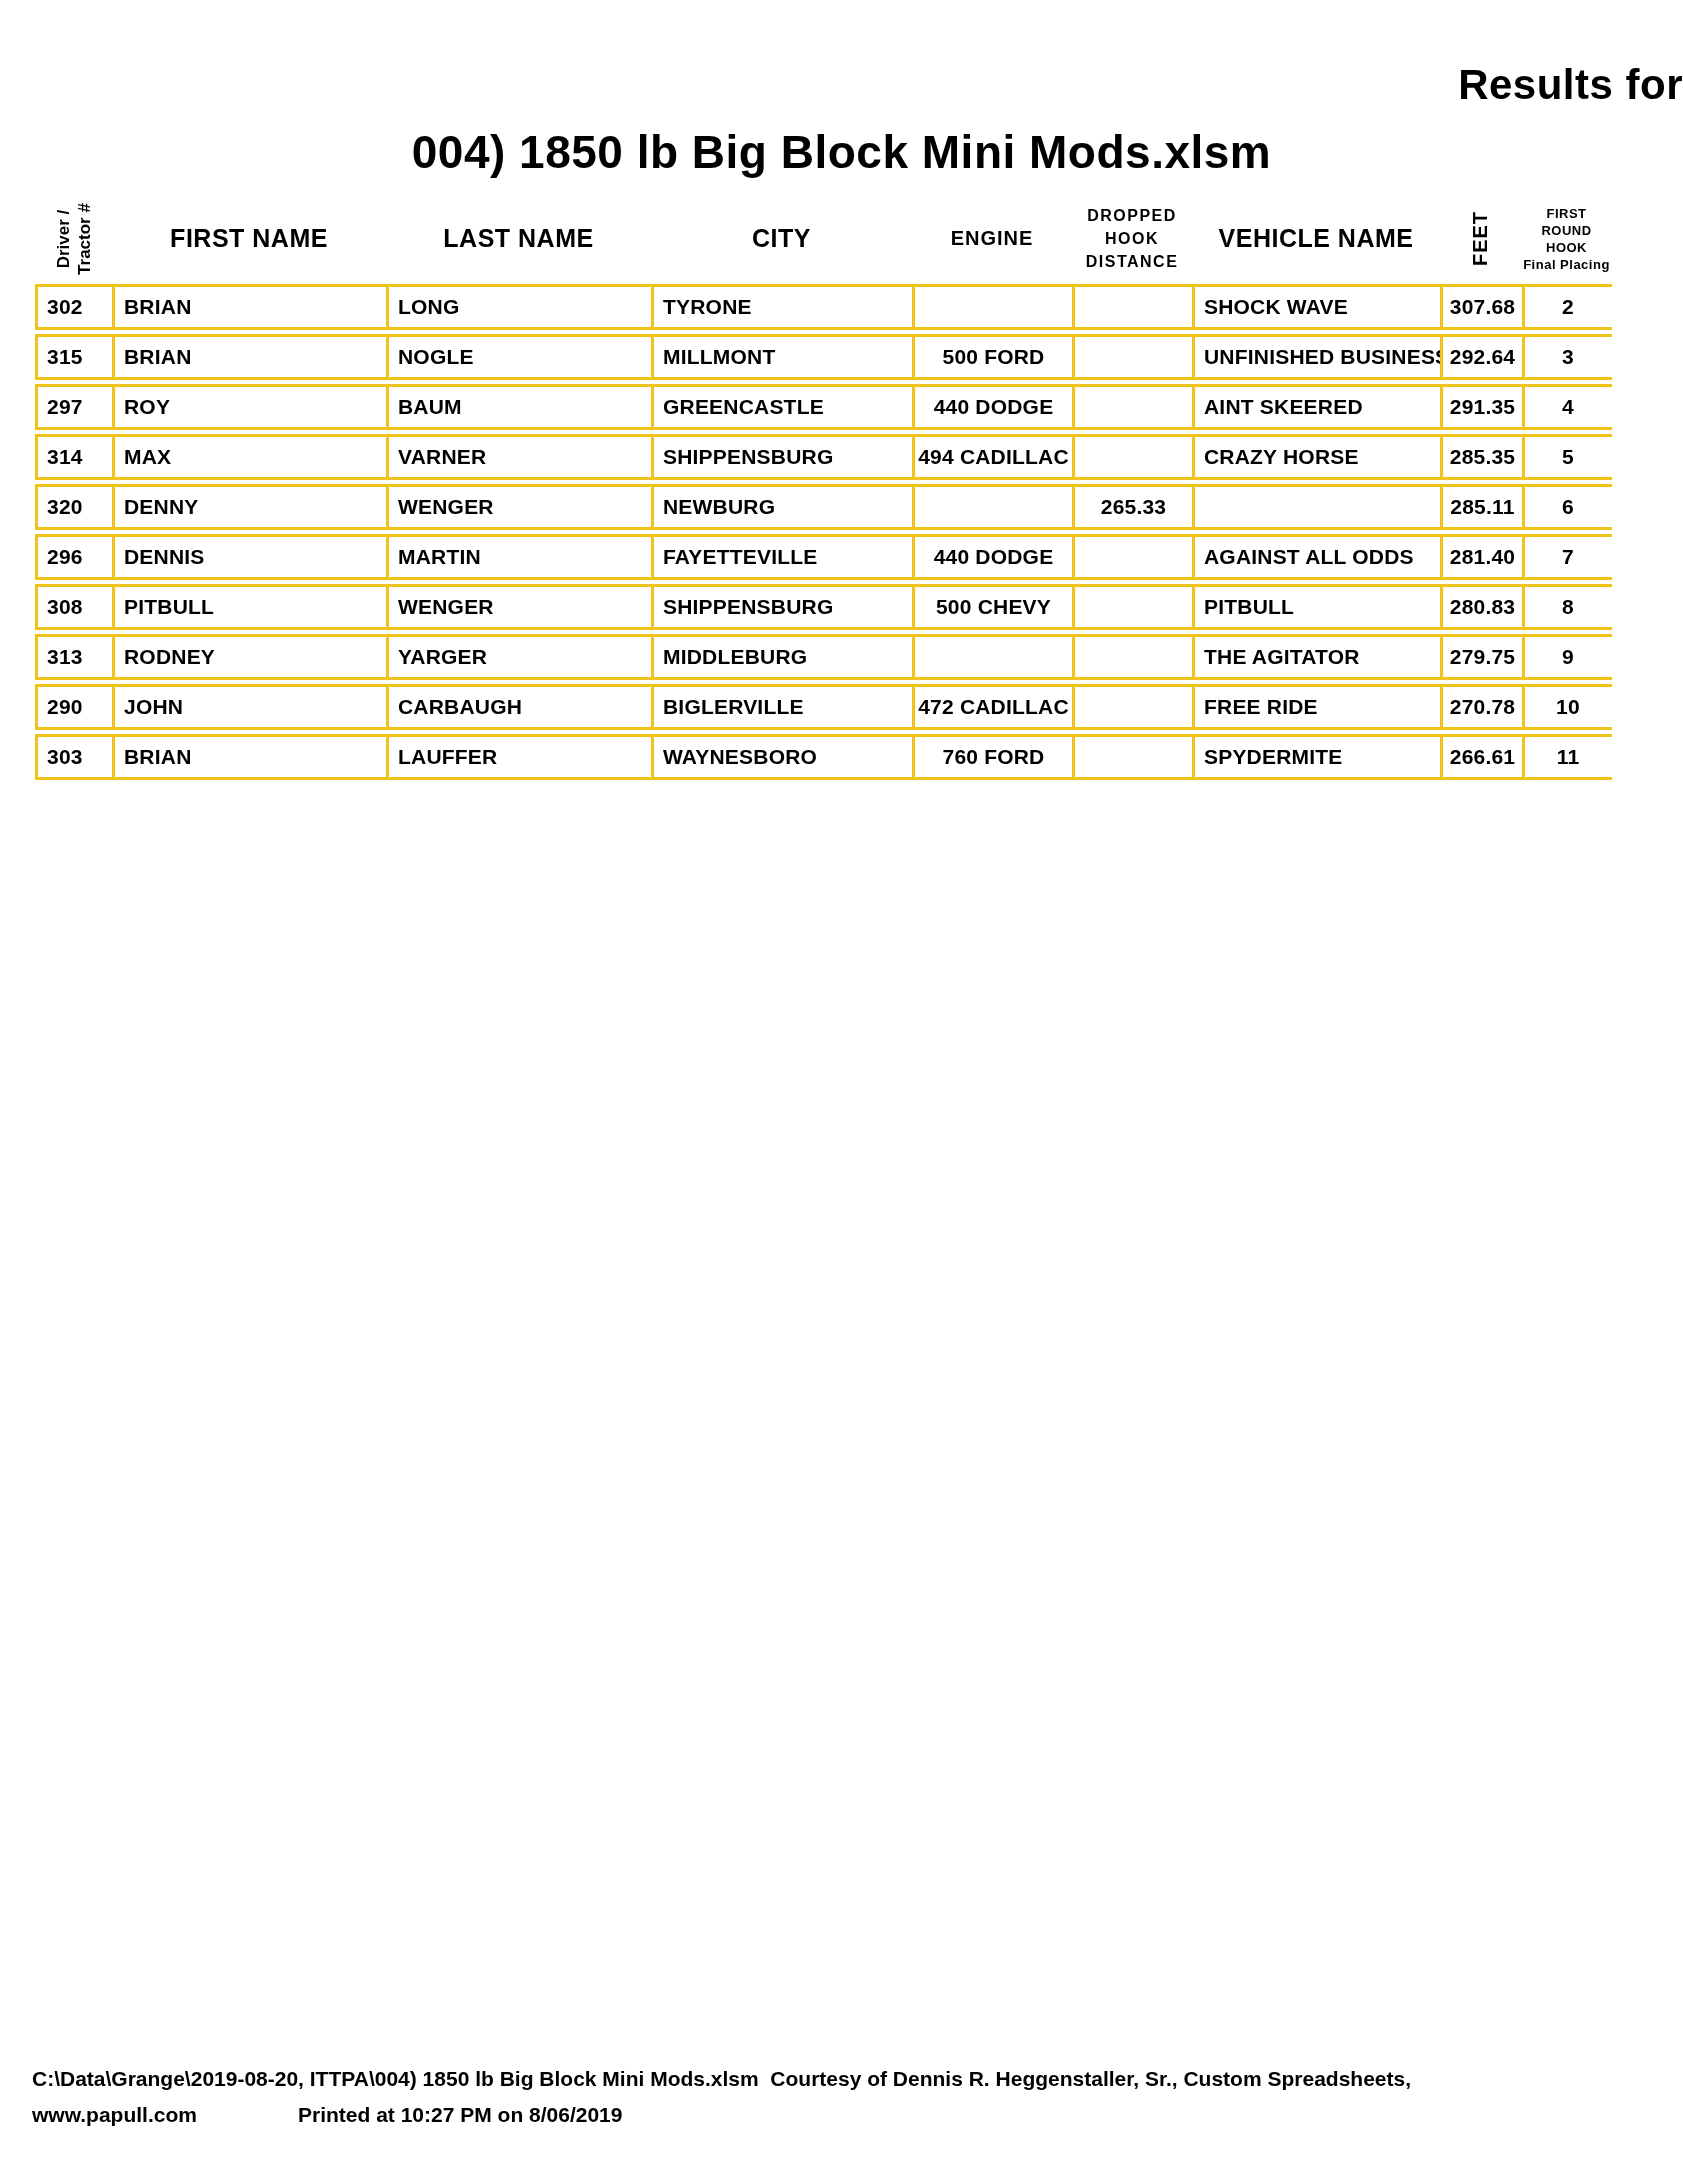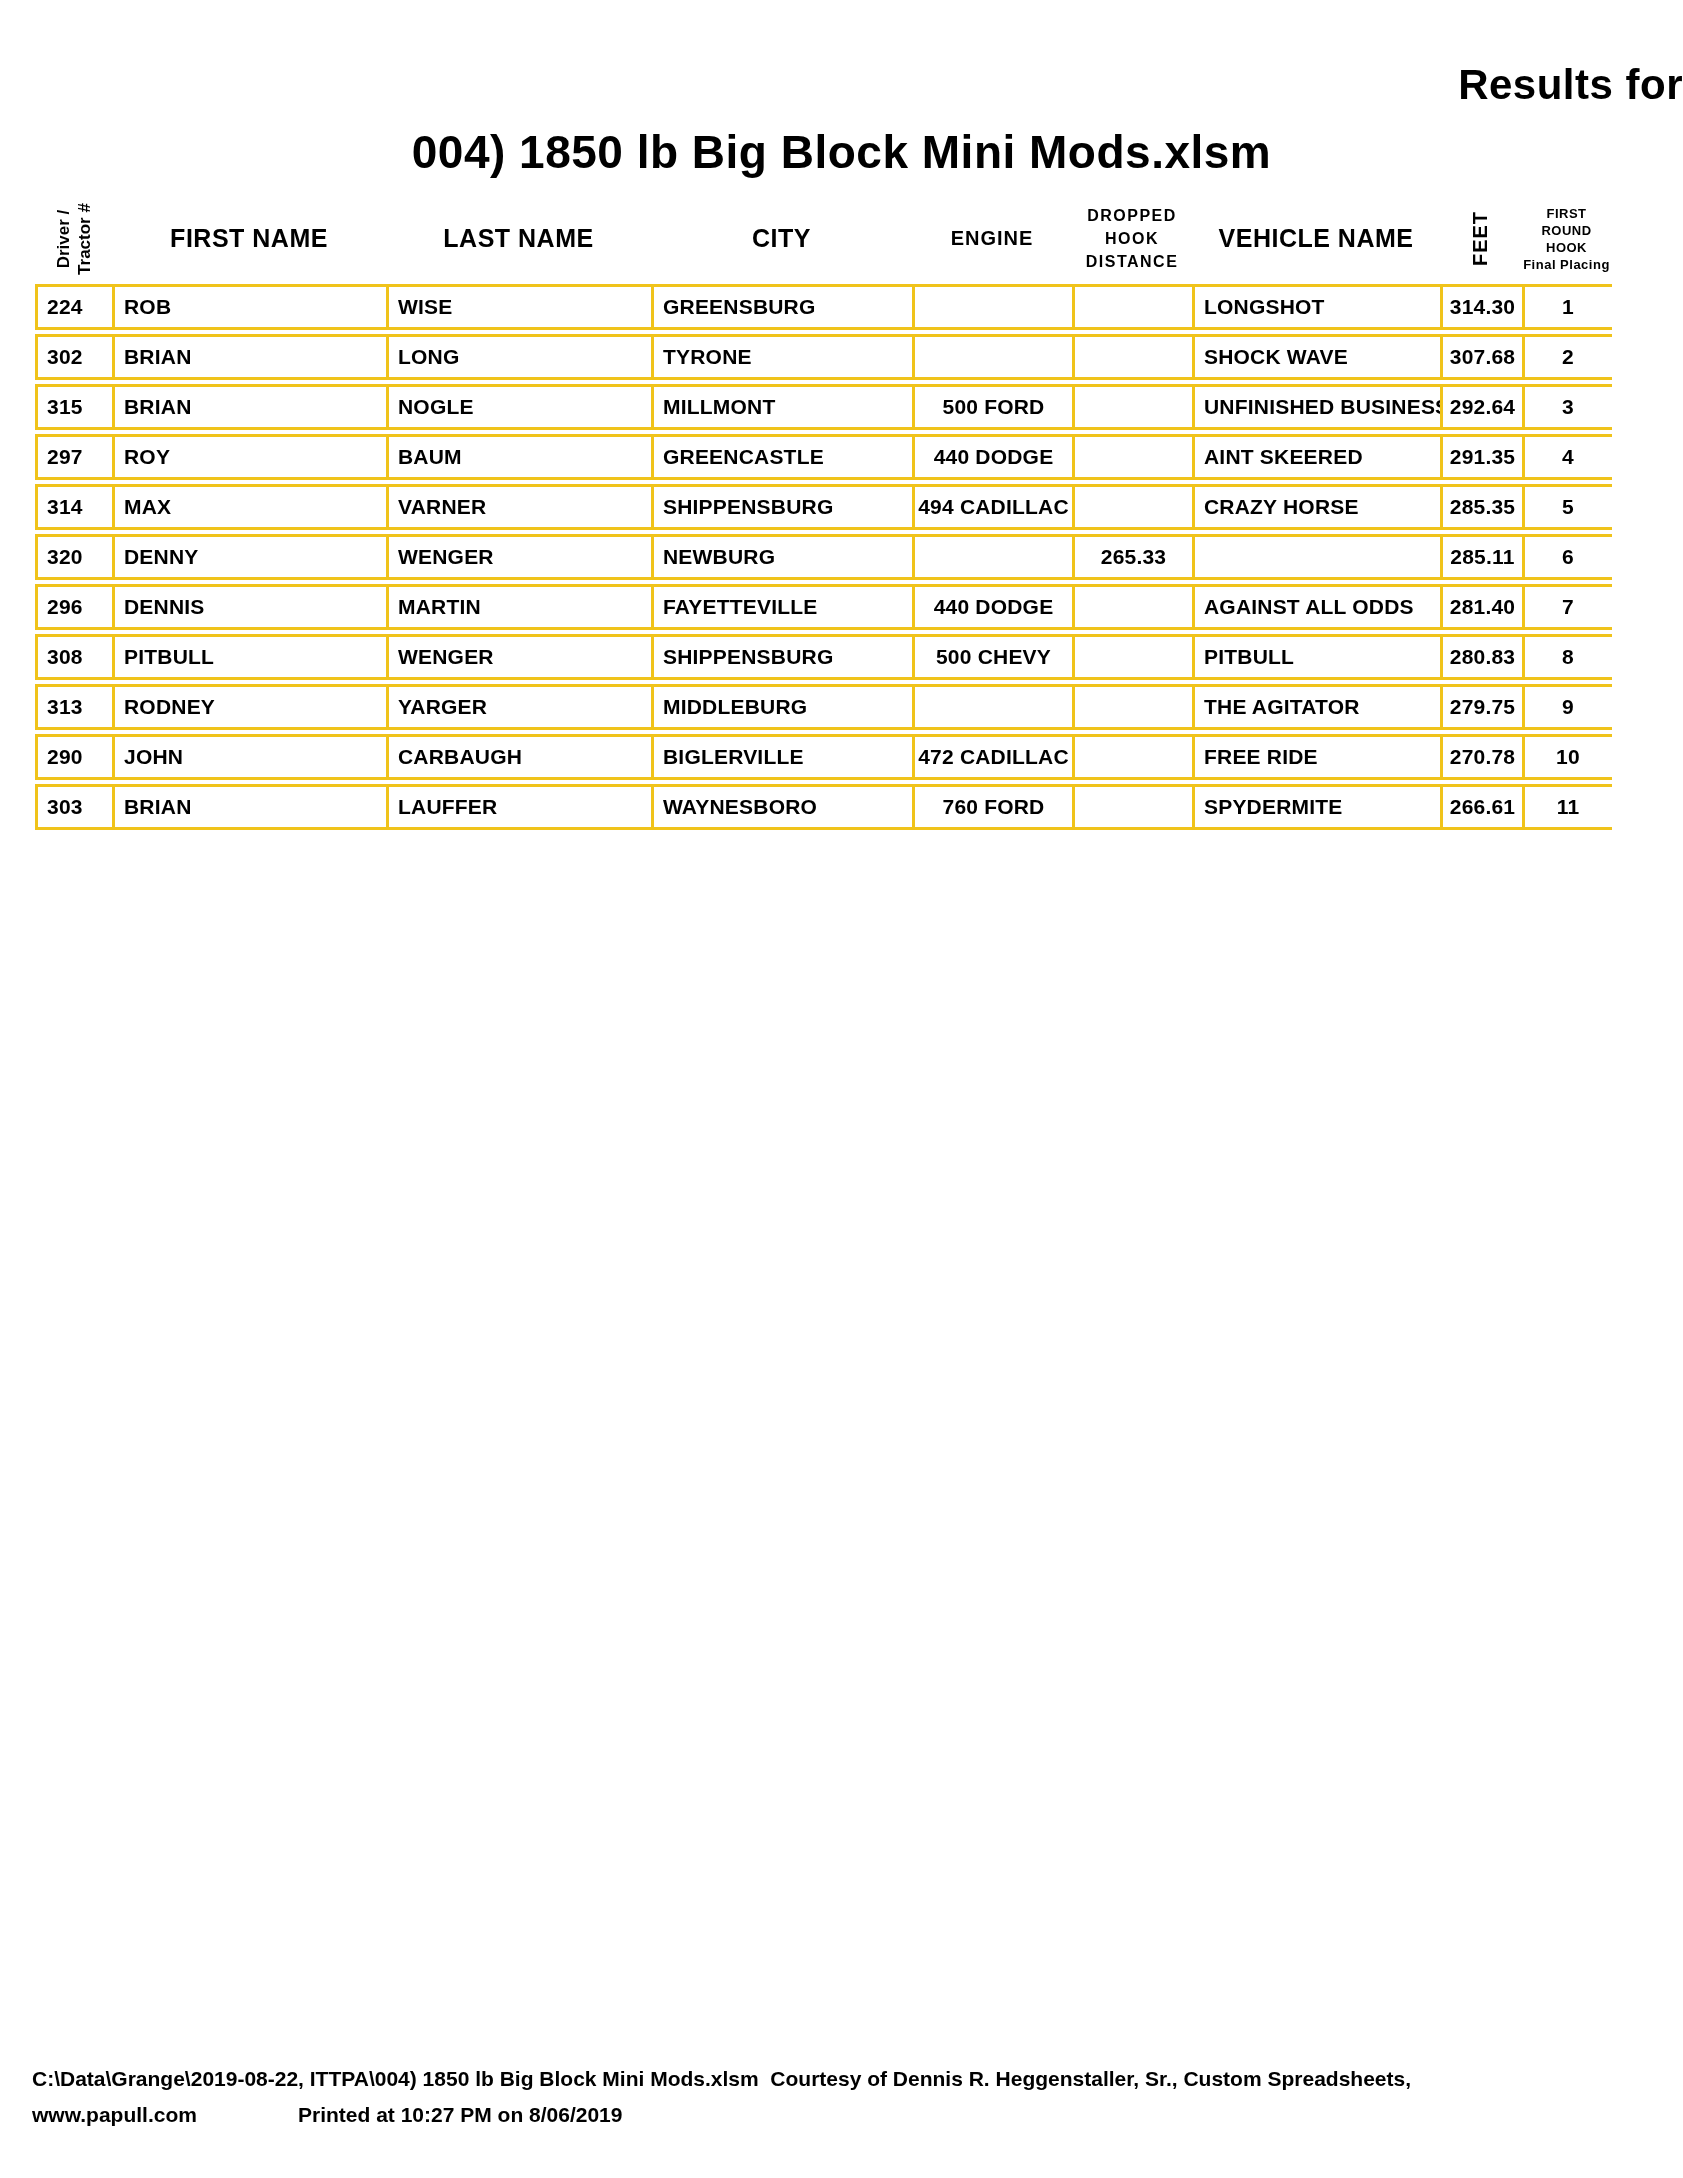--- a/index.html
+++ b/index.html
@@ -82,31 +82,20 @@
 DISTANCE</div>
     <div class="hcell main c-vehicle">VEHICLE NAME</div>
     <div class="hcell c-feet">
       <div class="vert">FEET</div>
     </div>
     <div class="hcell c-placing">FIRST ROUND
 HOOK
 Final Placing</div>
   </div>
   <div id="rows">
-  <div class="row">
-    <div class="cell txt c-driver">224</div>
-    <div class="cell txt c-first">ROB</div>
-    <div class="cell txt c-last">WISE</div>
-    <div class="cell txt c-city">GREENSBURG</div>
-    <div class="cell num c-engine"></div>
-    <div class="cell num c-dropped"></div>
-    <div class="cell txt c-vehicle">LONGSHOT</div>
-    <div class="cell num c-feet">314.30</div>
-    <div class="cell num c-placing">1</div>
-  </div>
 
   <div class="row">
     <div class="cell txt c-driver">302</div>
     <div class="cell txt c-first">BRIAN</div>
     <div class="cell txt c-last">LONG</div>
     <div class="cell txt c-city">TYRONE</div>
     <div class="cell num c-engine"></div>
     <div class="cell num c-dropped"></div>
     <div class="cell txt c-vehicle">SHOCK WAVE</div>
     <div class="cell num c-feet">307.68</div>
@@ -217,18 +206,18 @@
     <div class="cell num c-engine">760 FORD</div>
     <div class="cell num c-dropped"></div>
     <div class="cell txt c-vehicle">SPYDERMITE</div>
     <div class="cell num c-feet">266.61</div>
     <div class="cell num c-placing">11</div>
   </div>
 </div>
 </div>
 
 <div class="footer">
-  <div class="footer-line1">C:\Data\Grange\2019-08-22, ITTPA\004) 1850 lb Big Block Mini Mods.xlsm  Courtesy of Dennis R. Heggenstaller, Sr., Custom Spreadsheets,</div>
+  <div class="footer-line1">C:\Data\Grange\2019-08-20, ITTPA\004) 1850 lb Big Block Mini Mods.xlsm  Courtesy of Dennis R. Heggenstaller, Sr., Custom Spreadsheets,</div>
   <div class="footer-line2">
     <span class="site">www.papull.com</span><span>Printed at 10:27 PM on 8/06/2019</span>
   </div>
 </div>
 
 
 </body></html>

